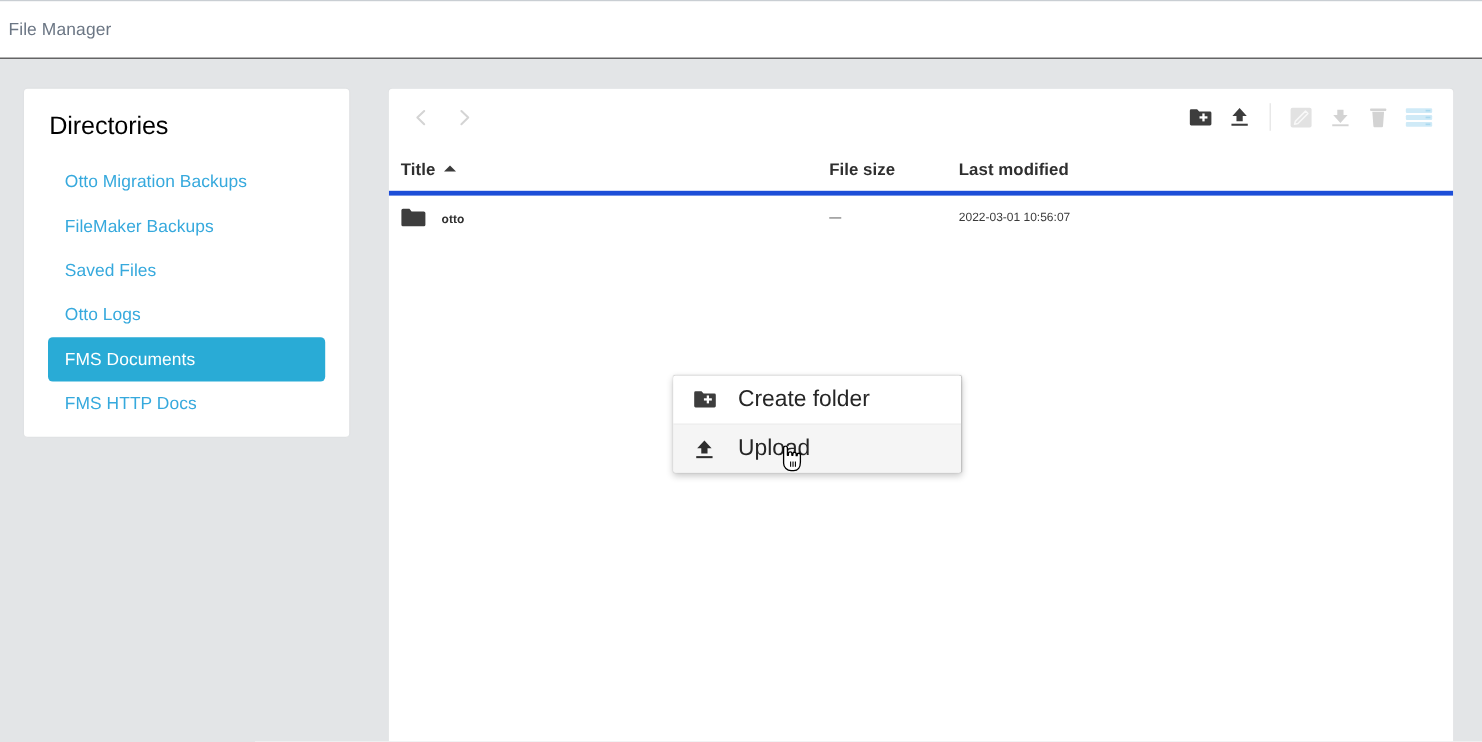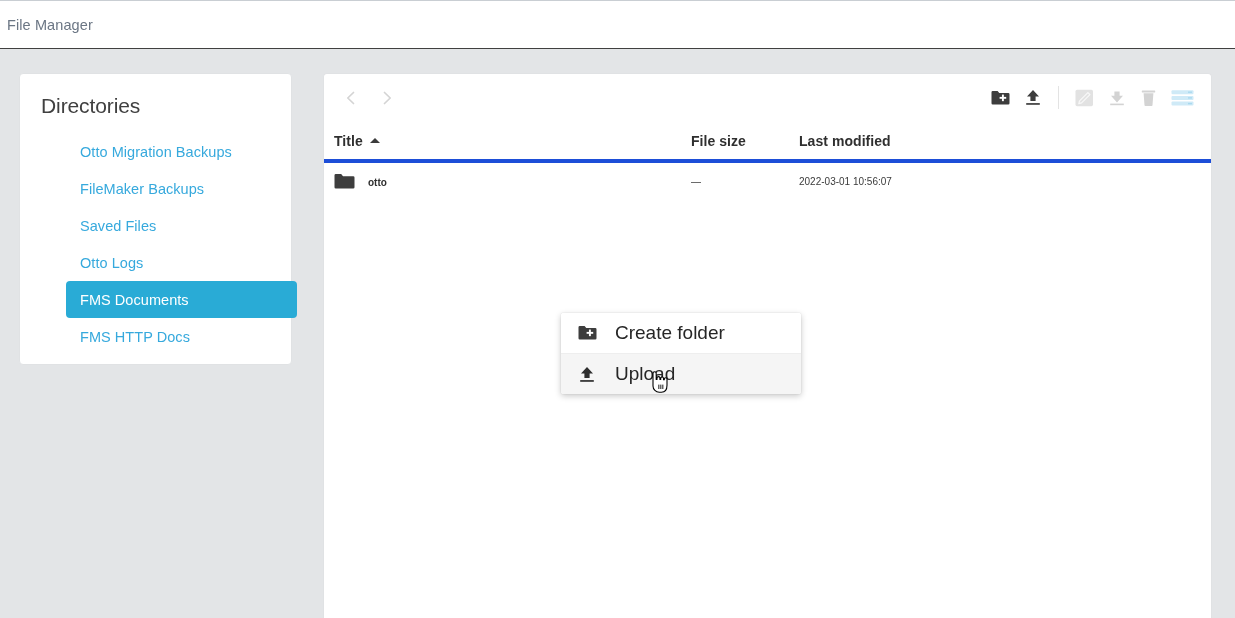--- a/index.html
+++ b/index.html
@@ -45,29 +45,28 @@
     background: #ffffff;
     border: 1px solid #e0e2e4;
     border-radius: 4px;
     box-sizing: border-box;
   }
   #sidebar .panel-title {
     position: absolute;
     left: 21px;
     top: 20px;
     font-size: 21px;
-    color: #404040;
+    color: #000000;
     letter-spacing: -0.1px;
   }
   #sidebar .dir-list {
     position: absolute;
     left: 0;
     top: 59px;
     width: 100%;
-    padding-left: 26px;
   }
   .dir-item {
     position: relative;
     height: 37px;
     margin: 0 20px;
     display: flex;
     align-items: center;
     border-radius: 4px;
     cursor: pointer;
   }

